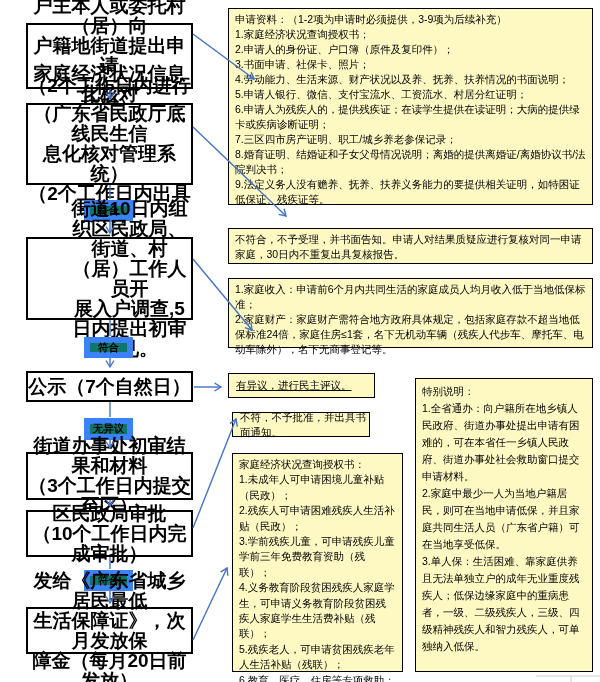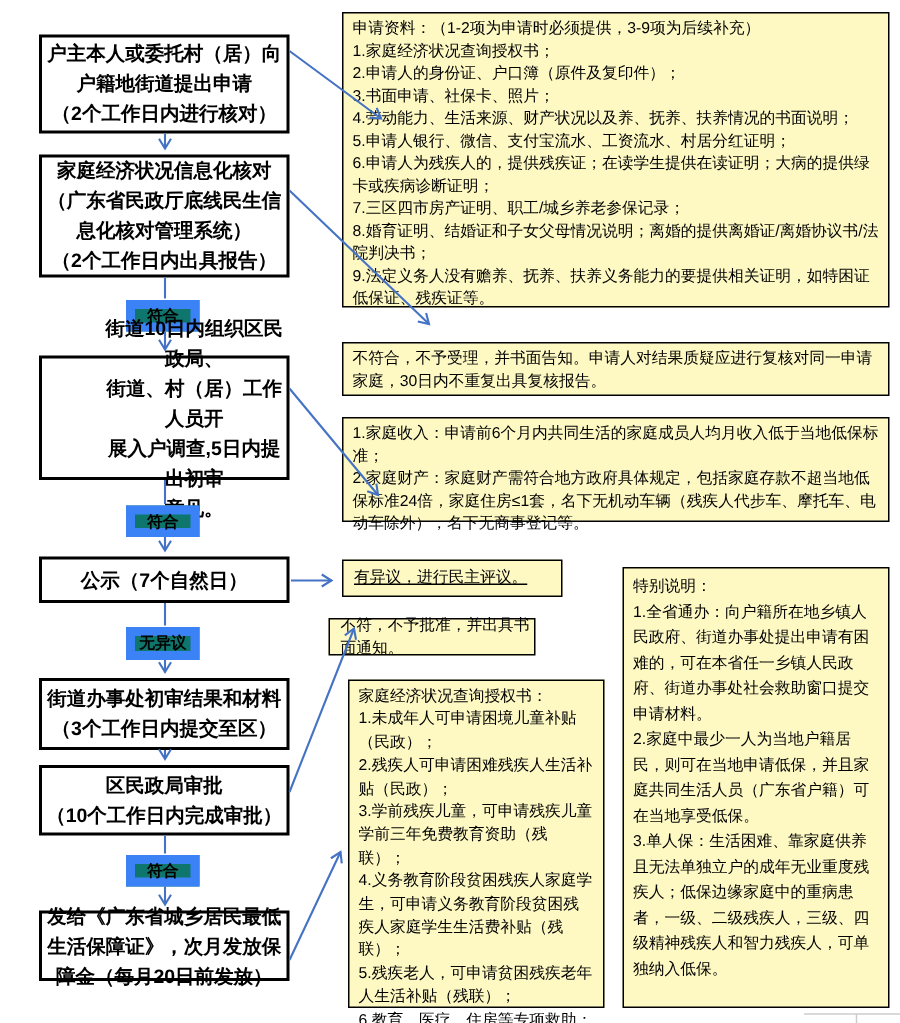--- a/index.html
+++ b/index.html
@@ -1,21 +1,21 @@
 <!DOCTYPE html>
 <html><head>
 <meta charset="utf-8">
 <style>
   html,body{margin:0;padding:0;background:#fff;}
   .canvas{position:relative;width:600px;height:682px;background:#ffffff;
           font-family:"Liberation Sans","DejaVu Sans",sans-serif;color:#000;overflow:hidden;}
   
   .fbox{position:absolute;border:2px solid #000;background:#fff;box-sizing:border-box;
         display:flex;flex-direction:column;justify-content:center;align-items:center;
-        text-align:center;font-weight:bold;font-size:13px;line-height:20px;z-index:2;}
+        text-align:center;font-weight:bold;font-size:19px;line-height:20px;z-index:2;}
   
   .sbox{position:absolute;border:6px solid #3b82f6;background:#0f766e;box-sizing:border-box;
         display:flex;justify-content:center;align-items:center;
         font-weight:bold;font-size:10.5px;z-index:2;}
   
   .nbox{position:absolute;border:1px solid #000;background:#fef9c3;box-sizing:border-box;
         font-size:10.5px;line-height:15px;padding:3px 6px;text-align:left;z-index:1;}
   .nbox-one{display:flex;align-items:center;padding:0 0 0 7px;}
   .special{line-height:17px;padding:4px 6px;}
   .arrows{position:absolute;left:0;top:0;z-index:5;pointer-events:none;}
@@ -89,21 +89,21 @@
 
   <div class="nbox" style="left:228px;top:228px;width:365px;height:36px;">不符合，不予受理，并书面告知。申请人对结果质疑应进行复核对同一申请家庭，30日内不重复出具复核报告。</div>
 
   <div class="nbox" style="left:228px;top:278px;width:365px;height:70px;">
       <div class="ln">1.家庭收入：申请前6个月内共同生活的家庭成员人均月收入低于当地低保标准；</div>
       <div class="ln">2.家庭财产：家庭财产需符合地方政府具体规定，包括家庭存款不超当地低保标准24倍，家庭住房≤1套，名下无机动车辆（残疾人代步车、摩托车、电动车除外），名下无商事登记等。</div>
     </div>
 
   <div class="nbox nbox-one" style="left:228px;top:373px;width:147px;height:25px;text-decoration:underline;">有异议，进行民主评议。</div>
 
-  <div class="nbox nbox-one" style="left:219px;top:412px;width:138px;height:25px;">不符，不予批准，并出具书面通知。</div>
+  <div class="nbox nbox-one" style="left:232px;top:412px;width:138px;height:25px;">不符，不予批准，并出具书面通知。</div>
 
   <div class="nbox" style="left:232px;top:453px;width:171px;height:219px;line-height:15.4px;">
       <div class="ln">家庭经济状况查询授权书：</div>
       <div class="ln">1.未成年人可申请困境儿童补贴（民政）；</div>
       <div class="ln">2.残疾人可申请困难残疾人生活补贴（民政）；</div>
       <div class="ln">3.学前残疾儿童，可申请残疾儿童学前三年免费教育资助（残联）；</div>
       <div class="ln">4.义务教育阶段贫困残疾人家庭学生，可申请义务教育阶段贫困残疾人家庭学生生活费补贴（残联）；</div>
       <div class="ln">5.残疾老人，可申请贫困残疾老年人生活补贴（残联）；</div>
       <div class="ln">6.教育、医疗、住房等专项救助；</div>
     </div>

